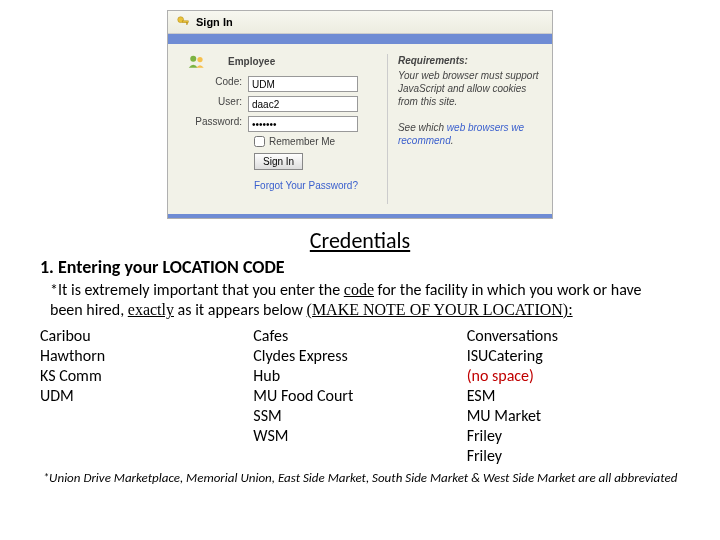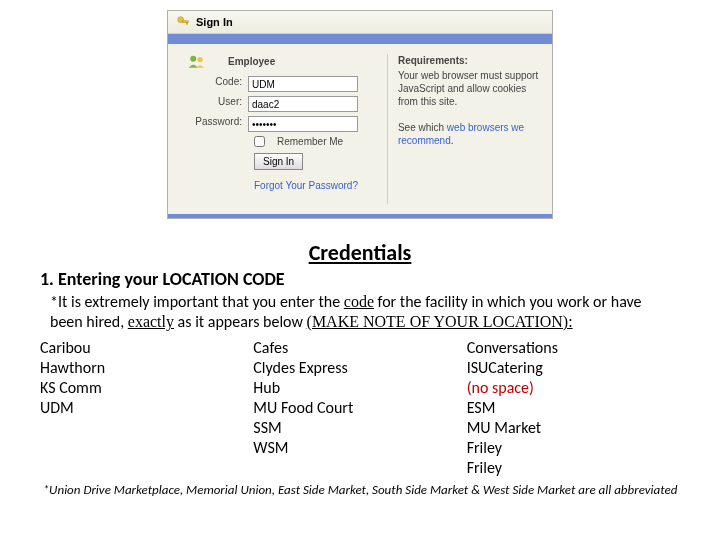--- a/index.html
+++ b/index.html
@@ -8,21 +8,21 @@
     width: 720px;
     height: 540px;
     font-family: Calibri, Arial, sans-serif;
     background: #fff;
     color: #000;
     font-size: 14px;
   }
   .slide { padding: 10px 40px 0 40px; }
   .screenshot {
     width: 386px;
-    margin: 0 auto 20px auto;
+    margin: 0 auto 8px auto;
     border: 1px solid #b0b0b0;
     background: #fff;
   }
   .titlebar {
     display: flex;
     align-items: center;
     gap: 6px;
     padding: 4px 8px;
     background: linear-gradient(#f7f7f0, #ecece0);
     border-bottom: 1px solid #ccc;
@@ -65,21 +65,21 @@
     font-size: 10px;
     border: 1px solid #999;
     padding: 0 3px;
     background: #fff;
   }
   .remember {
     margin-left: 66px;
     margin-top: 4px;
     display: flex;
     align-items: center;
-    gap: 12px;
+    gap: 4px;
   }
   .remember input { width: 11px; height: 11px; margin:0; }
   .signin-btn {
     margin-left: 66px;
     margin-top: 6px;
     background: linear-gradient(#fefefe, #ddd);
     border: 1px solid #888;
     font-size: 10px;
     padding: 2px 8px;
     font-family: Verdana, Arial, sans-serif;
@@ -88,34 +88,35 @@
     margin-left: 66px;
     margin-top: 10px;
     color: #3a5fcd;
     font-size: 10px;
   }
   .rightcol {
     flex: 1;
     border-left: 1px solid #ccc;
     padding-left: 10px;
     line-height: 1.3;
+    font-style: italic;
   }
   .rightcol .req { font-weight: bold; display: block; margin-bottom: 2px; }
   .rightcol .link { color: #3a5fcd; }
   .bluebar2 {
     height: 4px;
     background: #6f8cd4;
   }
 
   .heading {
     text-align: center;
     text-decoration: underline;
     font-size: 22px;
     margin: 6px 0 2px 0;
-    font-weight: bold;
+    font-weight: normal;
   }
   .step {
     font-size: 18px;
     font-weight: bold;
     margin: 0 0 2px 0;
   }
   .note {
     font-size: 16px;
     line-height: 1.25;
     margin: 0 10px 6px 10px;

